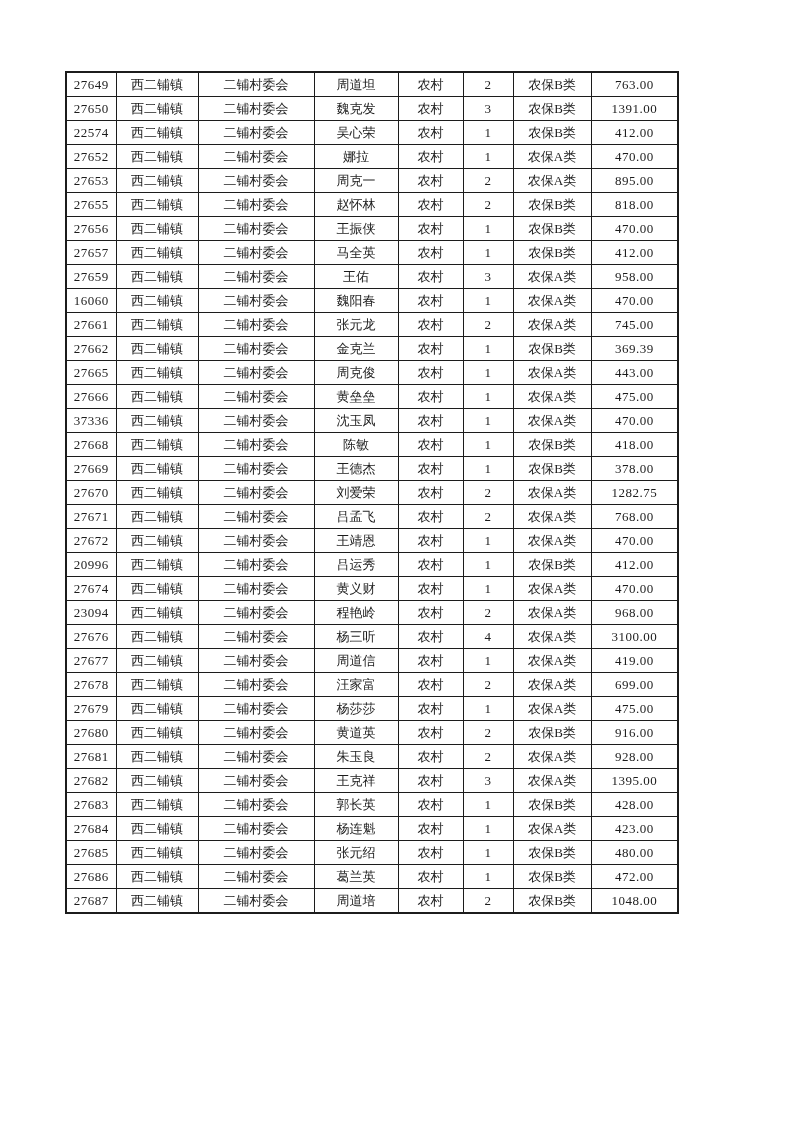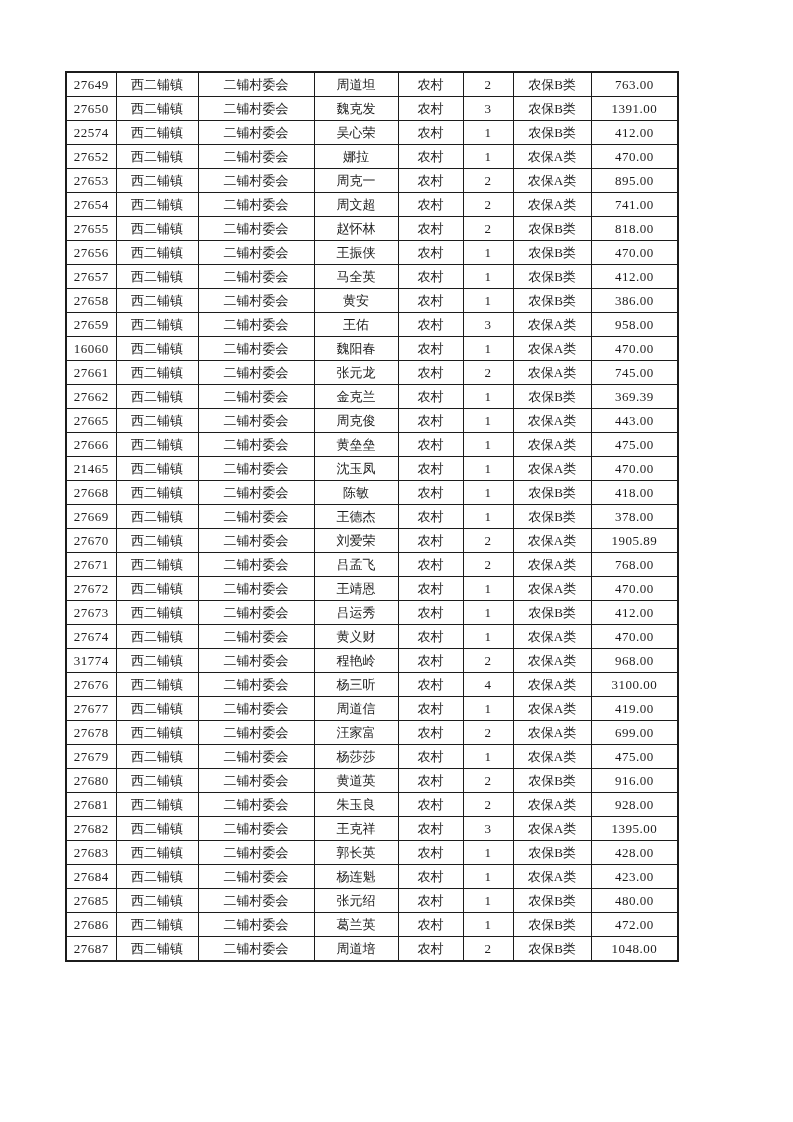--- a/index.html
+++ b/index.html
@@ -99,30 +99,20 @@
     <td class="col-num">27653</td>
     <td>西二铺镇</td>
     <td>二铺村委会</td>
     <td>周克一</td>
     <td>农村</td>
     <td class="col-num">2</td>
     <td>农保A类</td>
     <td class="col-num">895.00</td>
   </tr>
         <tr>
-    <td class="col-num">27654</td>
-    <td>西二铺镇</td>
-    <td>二铺村委会</td>
-    <td>周文超</td>
-    <td>农村</td>
-    <td class="col-num">2</td>
-    <td>农保A类</td>
-    <td class="col-num">741.00</td>
-  </tr>
-        <tr>
     <td class="col-num">27655</td>
     <td>西二铺镇</td>
     <td>二铺村委会</td>
     <td>赵怀林</td>
     <td>农村</td>
     <td class="col-num">2</td>
     <td>农保B类</td>
     <td class="col-num">818.00</td>
   </tr>
         <tr>
@@ -139,30 +129,20 @@
     <td class="col-num">27657</td>
     <td>西二铺镇</td>
     <td>二铺村委会</td>
     <td>马全英</td>
     <td>农村</td>
     <td class="col-num">1</td>
     <td>农保B类</td>
     <td class="col-num">412.00</td>
   </tr>
         <tr>
-    <td class="col-num">27658</td>
-    <td>西二铺镇</td>
-    <td>二铺村委会</td>
-    <td>黄安</td>
-    <td>农村</td>
-    <td class="col-num">1</td>
-    <td>农保B类</td>
-    <td class="col-num">386.00</td>
-  </tr>
-        <tr>
     <td class="col-num">27659</td>
     <td>西二铺镇</td>
     <td>二铺村委会</td>
     <td>王佑</td>
     <td>农村</td>
     <td class="col-num">3</td>
     <td>农保A类</td>
     <td class="col-num">958.00</td>
   </tr>
         <tr>
@@ -209,21 +189,21 @@
     <td class="col-num">27666</td>
     <td>西二铺镇</td>
     <td>二铺村委会</td>
     <td>黄垒垒</td>
     <td>农村</td>
     <td class="col-num">1</td>
     <td>农保A类</td>
     <td class="col-num">475.00</td>
   </tr>
         <tr>
-    <td class="col-num">21465</td>
+    <td class="col-num">37336</td>
     <td>西二铺镇</td>
     <td>二铺村委会</td>
     <td>沈玉凤</td>
     <td>农村</td>
     <td class="col-num">1</td>
     <td>农保A类</td>
     <td class="col-num">470.00</td>
   </tr>
         <tr>
     <td class="col-num">27668</td>
@@ -246,21 +226,21 @@
     <td class="col-num">378.00</td>
   </tr>
         <tr>
     <td class="col-num">27670</td>
     <td>西二铺镇</td>
     <td>二铺村委会</td>
     <td>刘爱荣</td>
     <td>农村</td>
     <td class="col-num">2</td>
     <td>农保A类</td>
-    <td class="col-num">1905.89</td>
+    <td class="col-num">1282.75</td>
   </tr>
         <tr>
     <td class="col-num">27671</td>
     <td>西二铺镇</td>
     <td>二铺村委会</td>
     <td>吕孟飞</td>
     <td>农村</td>
     <td class="col-num">2</td>
     <td>农保A类</td>
     <td class="col-num">768.00</td>
@@ -269,41 +249,41 @@
     <td class="col-num">27672</td>
     <td>西二铺镇</td>
     <td>二铺村委会</td>
     <td>王靖恩</td>
     <td>农村</td>
     <td class="col-num">1</td>
     <td>农保A类</td>
     <td class="col-num">470.00</td>
   </tr>
         <tr>
-    <td class="col-num">27673</td>
+    <td class="col-num">20996</td>
     <td>西二铺镇</td>
     <td>二铺村委会</td>
     <td>吕运秀</td>
     <td>农村</td>
     <td class="col-num">1</td>
     <td>农保B类</td>
     <td class="col-num">412.00</td>
   </tr>
         <tr>
     <td class="col-num">27674</td>
     <td>西二铺镇</td>
     <td>二铺村委会</td>
     <td>黄义财</td>
     <td>农村</td>
     <td class="col-num">1</td>
     <td>农保A类</td>
     <td class="col-num">470.00</td>
   </tr>
         <tr>
-    <td class="col-num">31774</td>
+    <td class="col-num">23094</td>
     <td>西二铺镇</td>
     <td>二铺村委会</td>
     <td>程艳岭</td>
     <td>农村</td>
     <td class="col-num">2</td>
     <td>农保A类</td>
     <td class="col-num">968.00</td>
   </tr>
         <tr>
     <td class="col-num">27676</td>

